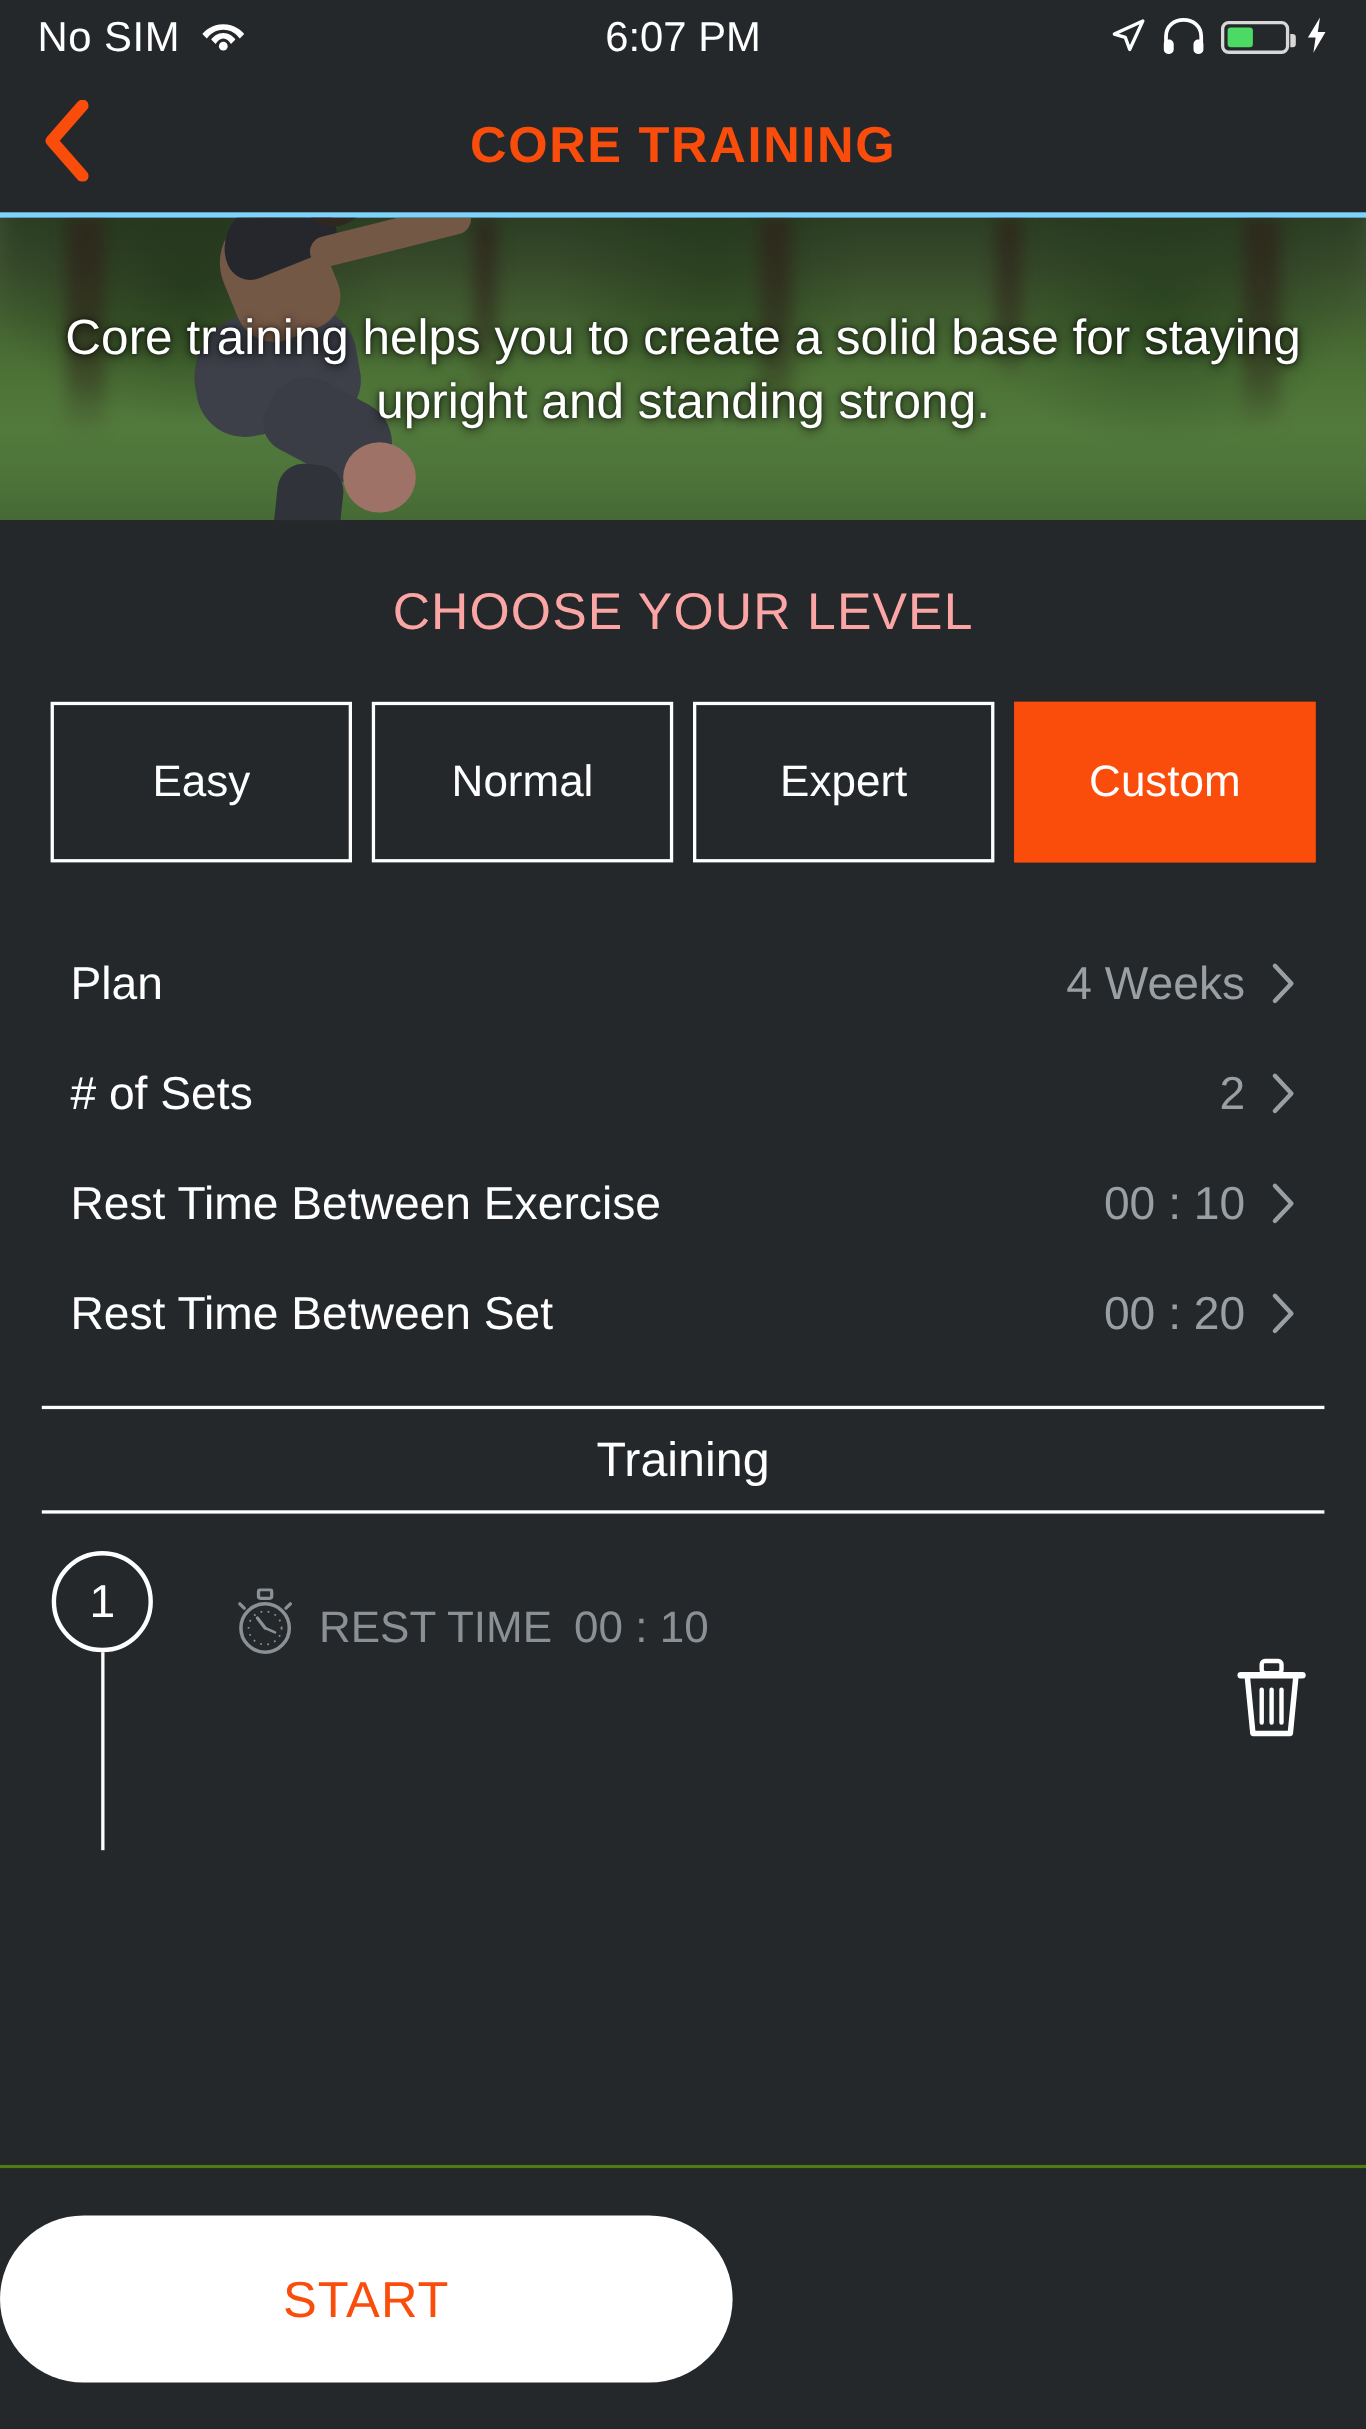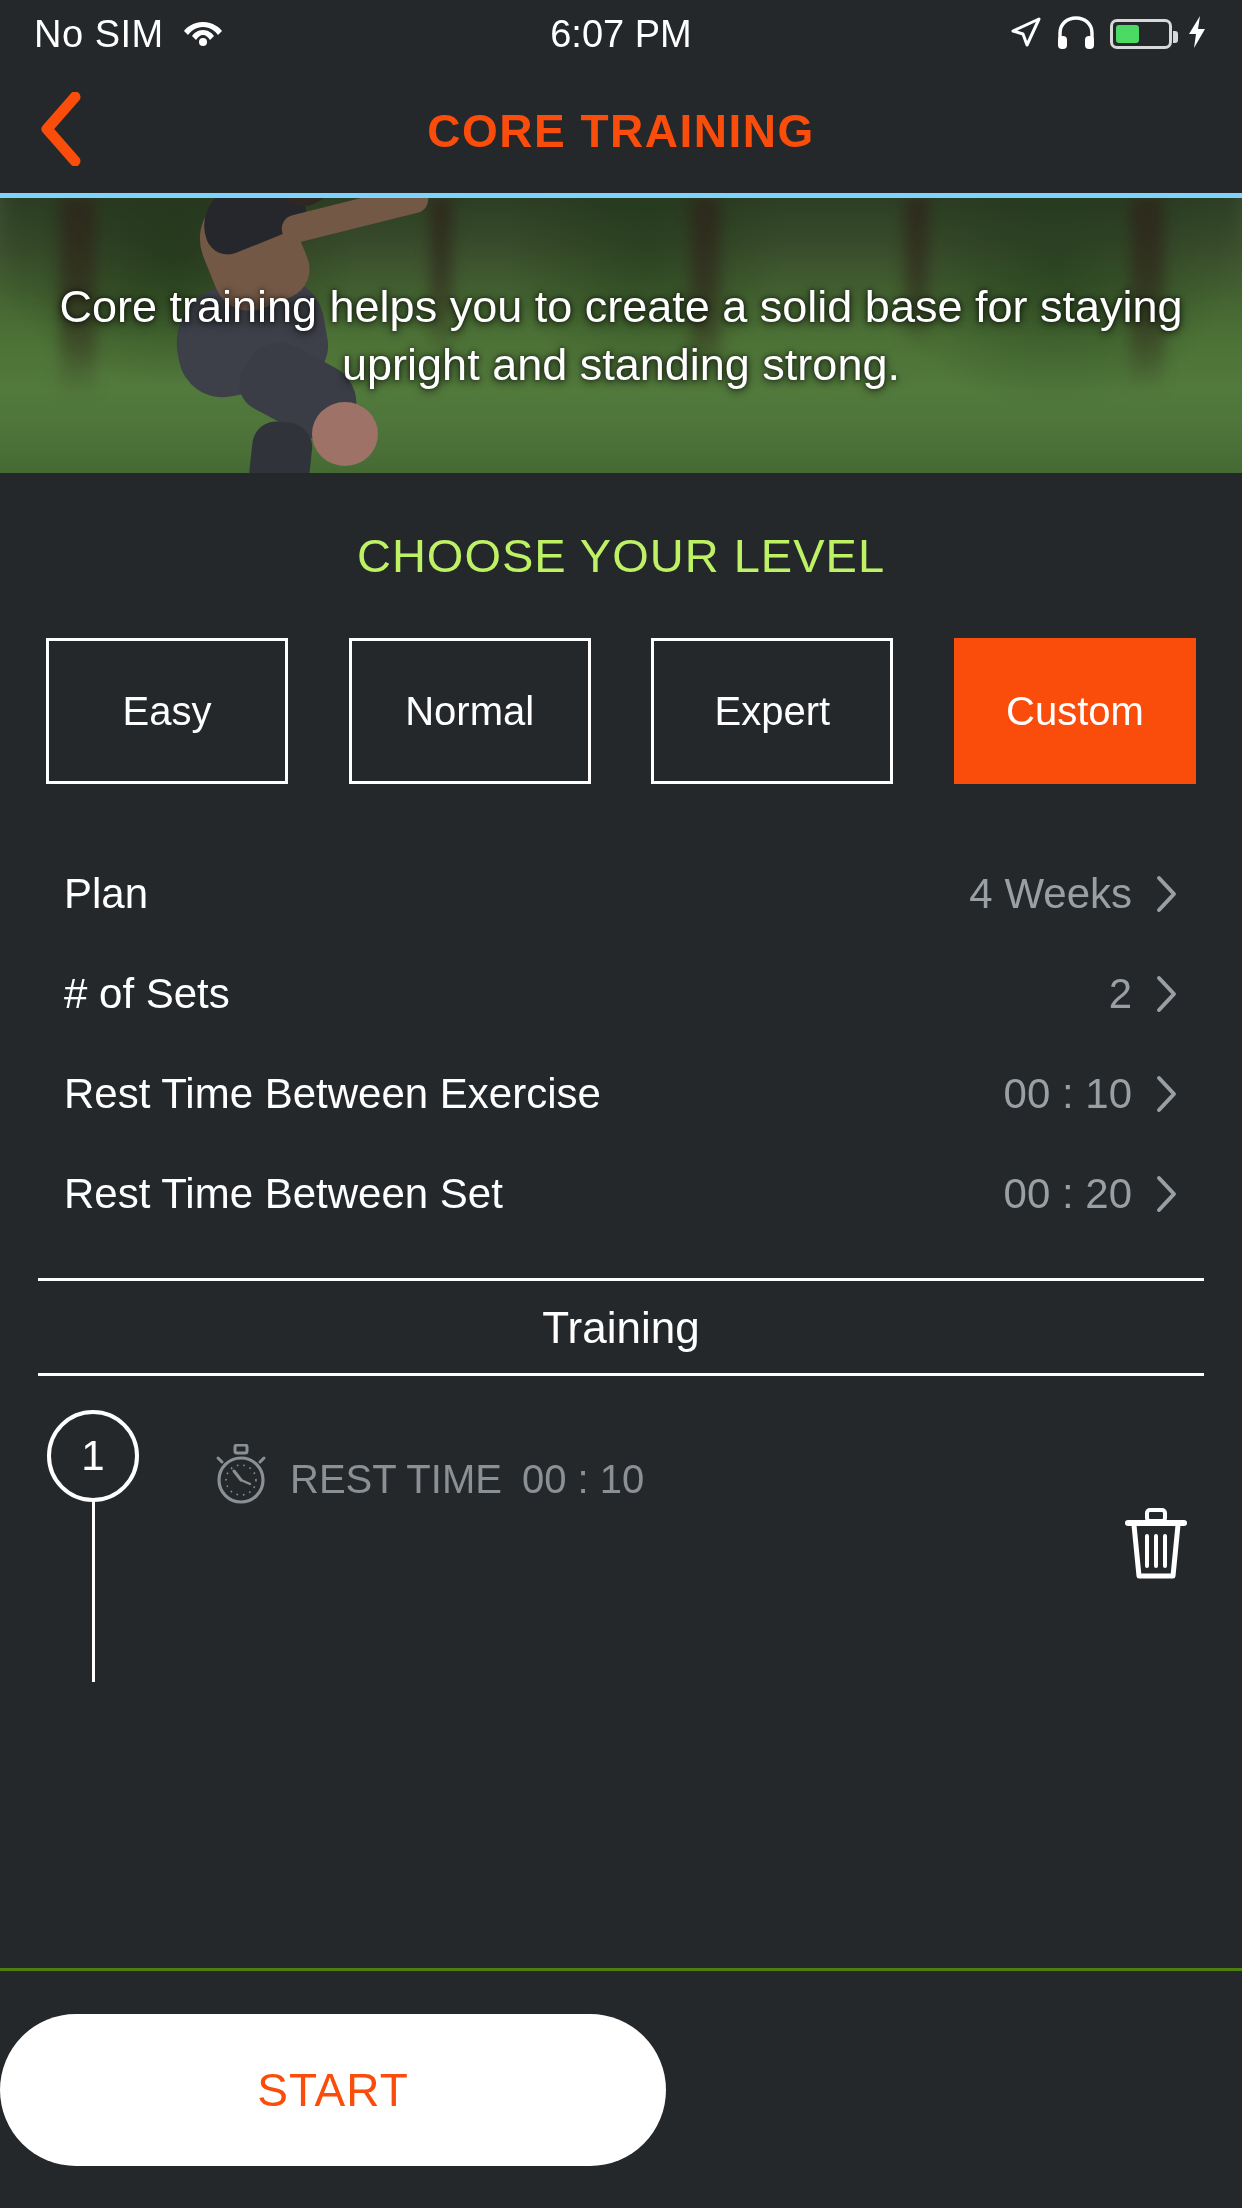--- a/index.html
+++ b/index.html
@@ -245,34 +245,34 @@
   
   .body-scroll {
     flex: 1 1 auto;
     position: relative;
     overflow: hidden;
     background: #24282b;
   }
 
   .section-title {
     text-align: center;
-    color: #bef264;
+    color: #fca5a5;
     font-size: 47px;
     letter-spacing: 1px;
     margin-top: 55px;
   }
 
   .levels {
     display: flex;
     justify-content: space-between;
     padding: 0 46px;
     margin-top: 55px;
   }
   .level-btn {
-    width: 242px;
+    width: 274px;
     height: 146px;
     border: 3px solid #ffffff;
     background: transparent;
     color: #ffffff;
     font-size: 40px;
     display: flex;
     align-items: center;
     justify-content: center;
     cursor: pointer;
   }

